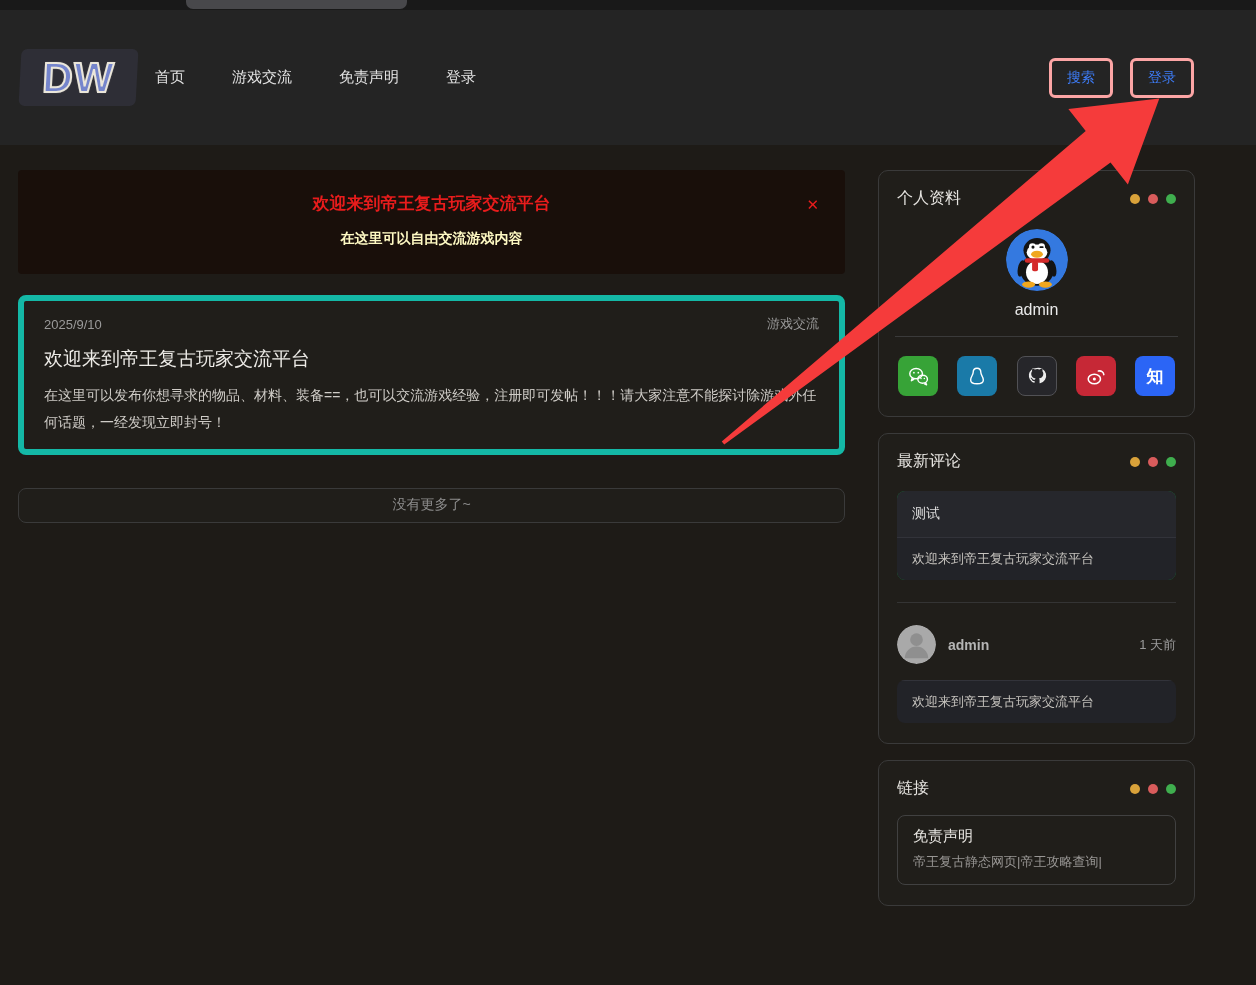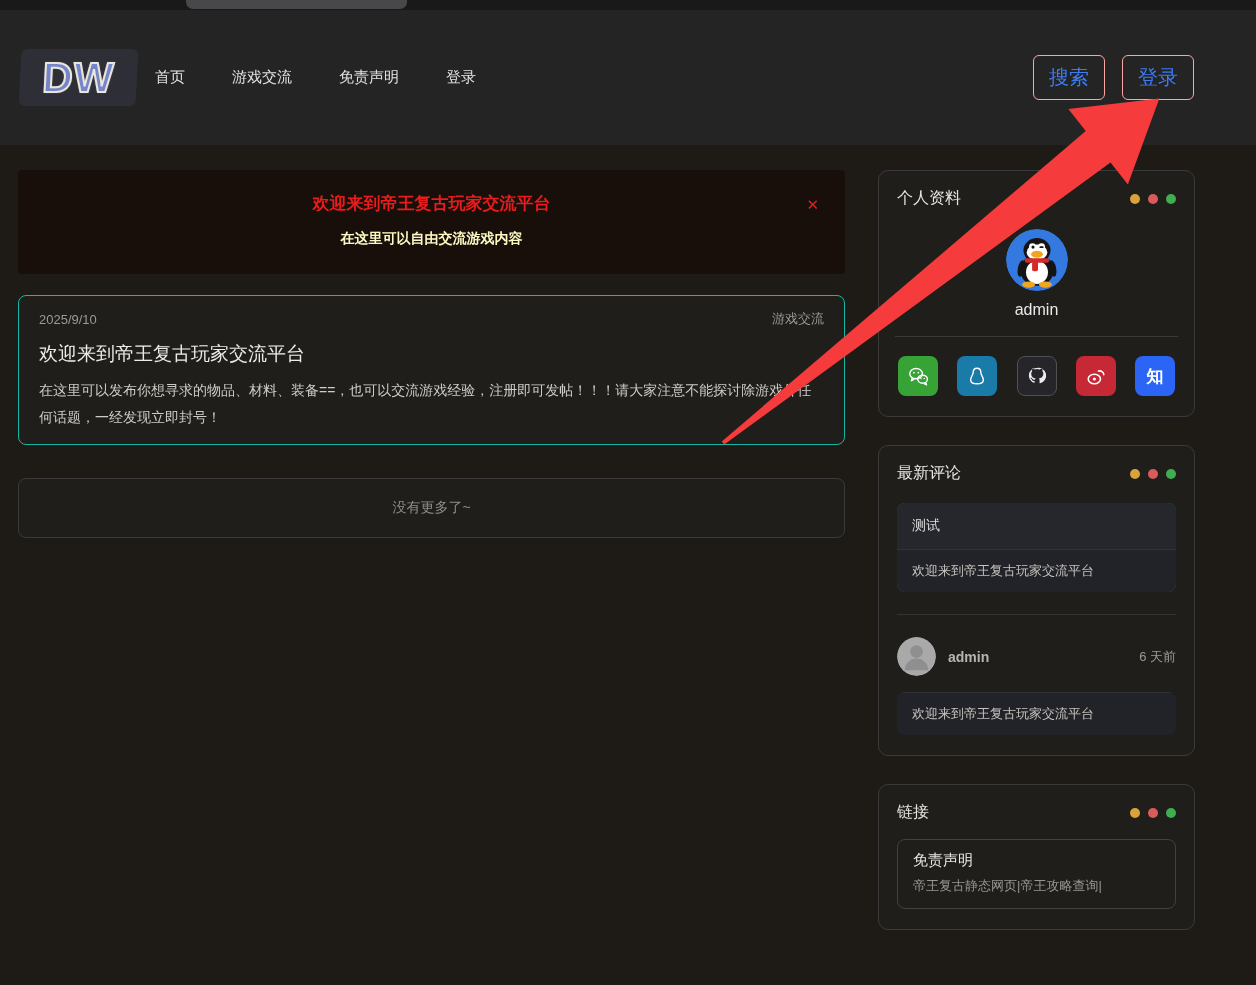--- a/index.html
+++ b/index.html
@@ -18,50 +18,50 @@
   .navbar { height:135px; background:#242424; display:flex; align-items:center;
             padding:0 62px 0 20px; }
   .logo { width:117px; height:57px; background:#2e2e36; border-radius:6px;
           display:flex; align-items:center; justify-content:center;
           font-size:42px; font-weight:900; letter-spacing:1px;
           color:#7585cc; -webkit-text-stroke:2px #eae6da;
           text-shadow:0 0 2px #eae6da; transform:skewX(-3deg); }
   .nav-links { display:flex; gap:47px; margin-left:18px; font-size:15px; }
   .nav-link { color:#e3e3e3; cursor:pointer; white-space:nowrap; }
   .nav-right { margin-left:auto; display:flex; gap:17px; }
-  .ghost-btn { background:transparent; border:1px solid #fca5a5; color:#3d7bf5;
-               font-size:20px; padding:8px 15px; border-radius:6px; cursor:pointer;
+  .ghost-btn { background:transparent; border:3px solid #fca5a5; color:#3d7bf5;
+               font-size:14px; padding:8px 15px; border-radius:6px; cursor:pointer;
                font-family:inherit; }
   
   .container { display:flex; padding:25px 62px 0 18px; gap:33px; }
   .main-col { width:827px; flex:none; }
   .side-col { width:317px; flex:none; }
   
   .announcement { background:#190f0a; border-radius:4px; text-align:center;
                   padding:22px 40px 26px; position:relative; margin-bottom:21px; }
   .announcement .a-title { color:#e81c1c; font-size:17px; font-weight:bold; }
   .announcement .a-sub { color:#fef9c3; font-size:14px; font-weight:bold; margin-top:15px;font-family:Liberation Serif, serif; }
   .announcement .a-time { color:#e03030; font-size:13px; font-weight:bold; margin-top:16px; }
   .a-close { position:absolute; right:26px; top:27px; color:#e81c1c; font-size:15px;
              font-weight:bold; cursor:pointer; line-height:1; }
   
-  .post-card { border:1px solid #14b8a6; background:#201e1a; border-radius:8px;
+  .post-card { border:6px solid #14b8a6; background:#201e1a; border-radius:8px;
                padding:14px 20px 12px; }
   .row-split { display:flex; justify-content:space-between; align-items:center; }
   .muted { color:#9a9a9a; font-size:13px; }
   .post-title { font-size:19px; color:#edebe7; font-weight:500; margin:13px 0 10px; }
   .post-body { font-size:14px; color:#cfccc7; line-height:1.95; }
   .post-foot { margin-top:2px; }
   
   .no-more { margin-top:33px; border:1px solid #3a3a3a; background:#201e1a;
-             border-radius:8px; height:60px; display:flex; align-items:center;
+             border-radius:8px; height:35px; display:flex; align-items:center;
              justify-content:center; color:#8d8d8d; font-size:14px; }
   
   .card { border:1px solid #3a3a3a; background:#201e1a; border-radius:10px;
-          padding:17px 18px 20px; margin-bottom:28px; }
+          padding:17px 18px 20px; margin-bottom:16px; }
   .card-head { display:flex; justify-content:space-between; align-items:center; }
   .card-title { font-size:16px; color:#e6e4e0; }
   .dots { display:flex; gap:8px; }
   .dot { width:10px; height:10px; border-radius:50%; }
   .dot-amber { background:#d9a23a; } .dot-red { background:#d95c5c; } .dot-green { background:#3fae4e; }
   
   .avatar-wrap { display:flex; justify-content:center; margin-top:20px; }
   .qq-avatar { width:62px; height:62px; border-radius:50%; overflow:hidden; display:block; }
   .profile-name { text-align:center; font-size:16px; color:#e9e9e9; margin-top:10px; }
   .profile-divider { border-top:1px solid #3a3a3a; margin:17px -2px 0; }
@@ -229,21 +229,21 @@
       <div class="comment-item">
         <div class="c-head">
           <span class="c-avatar">
             <svg viewBox="0 0 40 40" width="39" height="39">
               <circle cx="20" cy="20" r="20" fill="#a9a9a9"></circle>
               <circle cx="20" cy="15" r="6.5" fill="#8f8f8f"></circle>
               <path d="M8 34a12 12 0 0 1 24 0z" fill="#8f8f8f"></path>
             </svg>
           </span>
           <span class="c-name">admin</span>
-          <span class="c-time">6 天前</span>
+          <span class="c-time">1 天前</span>
         </div>
         <div class="c-panel">
           <div class="c-post">欢迎来到帝王复古玩家交流平台</div>
         </div>
       </div>
     </div>
 
     <div class="card">
       <div class="card-head">
         <span class="card-title">链接</span>

